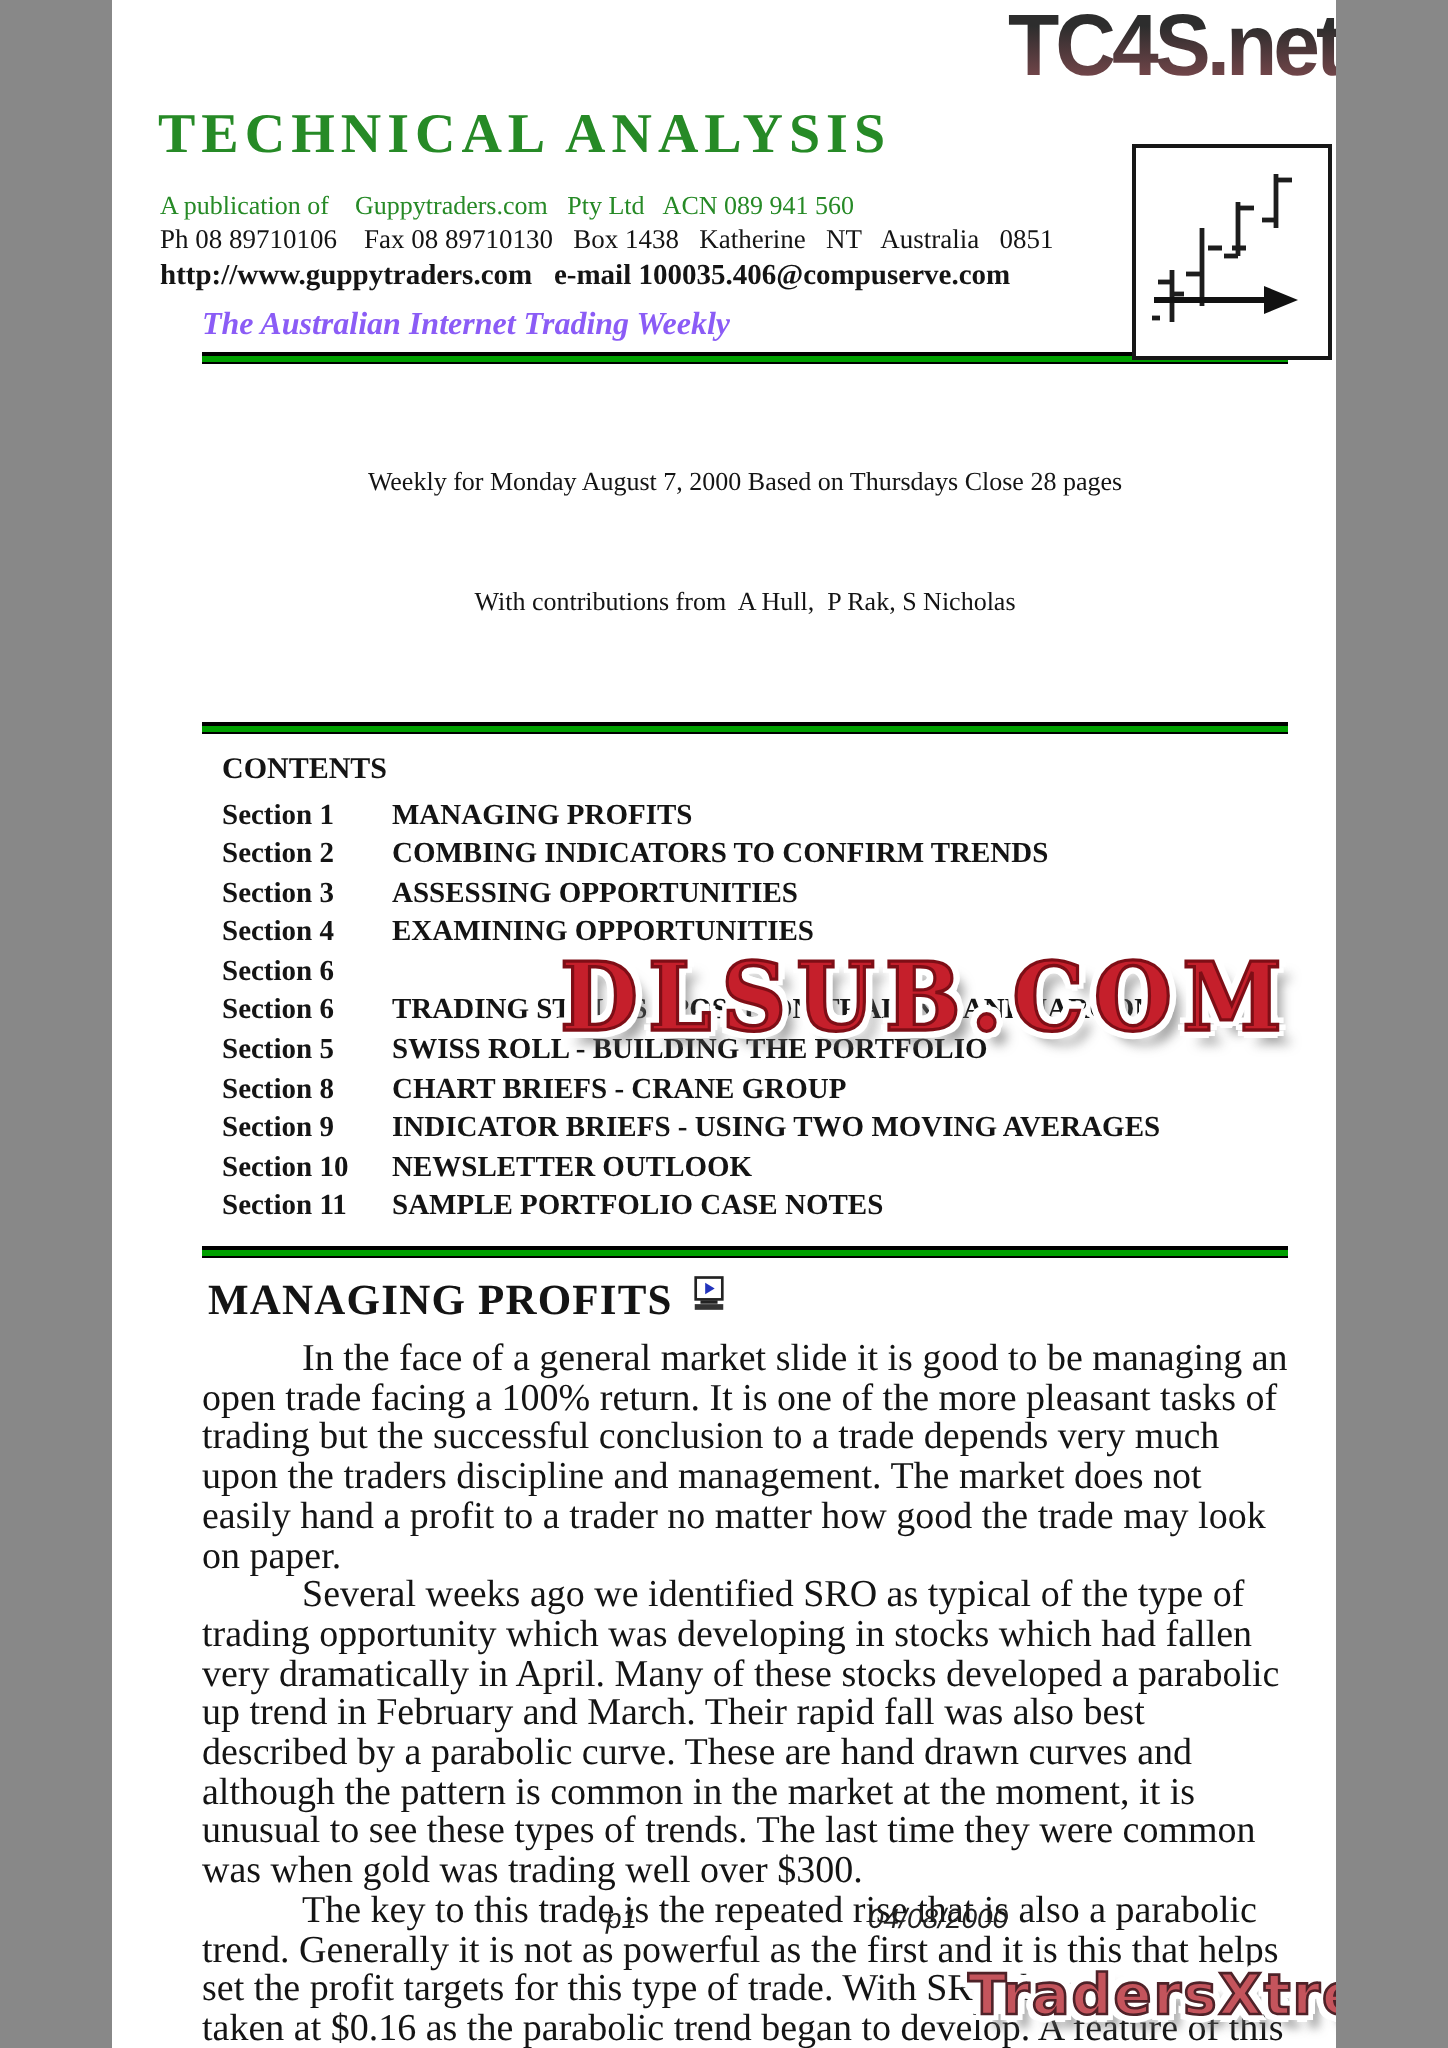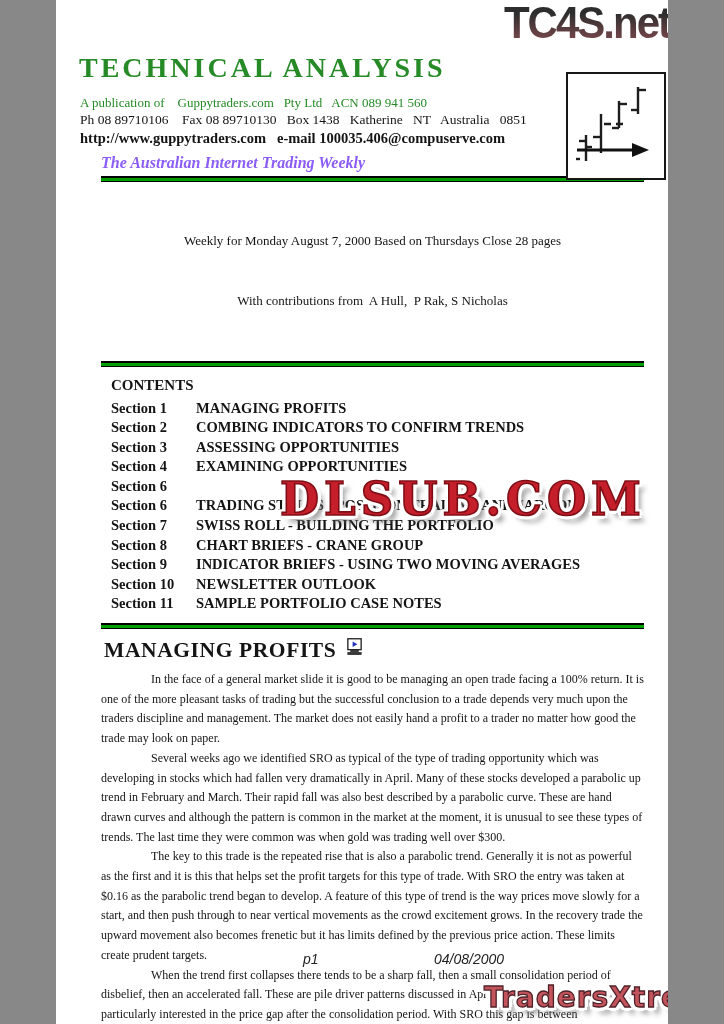--- a/index.html
+++ b/index.html
@@ -46,21 +46,21 @@
   .toc-label { flex:none; width:85px; }
   .toc-title { flex:1; }
 
   .article-heading {
     margin:9px 0 0 3px; font-size:21.5px; font-weight:bold; letter-spacing:0.6px;
     display:flex; align-items:center; gap:9px;
   }
   .pc-icon { display:inline-block; }
 
   .body-text { margin-top:7px; }
-  .body-text p { margin:0; font-size:12px; line-height:19.7px; text-indent:50px; }
+  .body-text p { margin:0; font-size:19px; line-height:19.7px; text-indent:50px; }
 
   .footer { position:absolute; top:951px; left:45px; width:655px; height:20px;
     font-family:"Liberation Sans", sans-serif; font-style:italic; font-size:14px; color:#222; }
   .footer .pageno { position:absolute; left:202px; }
   .footer .fdate  { position:absolute; left:333px; }
 
   
   .wm {
     position:absolute; font-weight:bold; white-space:nowrap;
     text-shadow:
@@ -147,21 +147,21 @@
           <span class="toc-title">EXAMINING OPPORTUNITIES</span>
         </div>
       <div class="toc-row">
           <span class="toc-label">Section 6</span>
         </div>
       <div class="toc-row">
           <span class="toc-label">Section 6</span>
           <span class="toc-title">TRADING STYLES - POSITION TRADING AND JARGON</span>
         </div>
       <div class="toc-row">
-          <span class="toc-label">Section 7</span>
+          <span class="toc-label">Section 5</span>
           <span class="toc-title">SWISS ROLL - BUILDING THE PORTFOLIO</span>
         </div>
       <div class="toc-row">
           <span class="toc-label">Section 8</span>
           <span class="toc-title">CHART BRIEFS - CRANE GROUP</span>
         </div>
       <div class="toc-row">
           <span class="toc-label">Section 9</span>
           <span class="toc-title">INDICATOR BRIEFS - USING TWO MOVING AVERAGES</span>
         </div>

